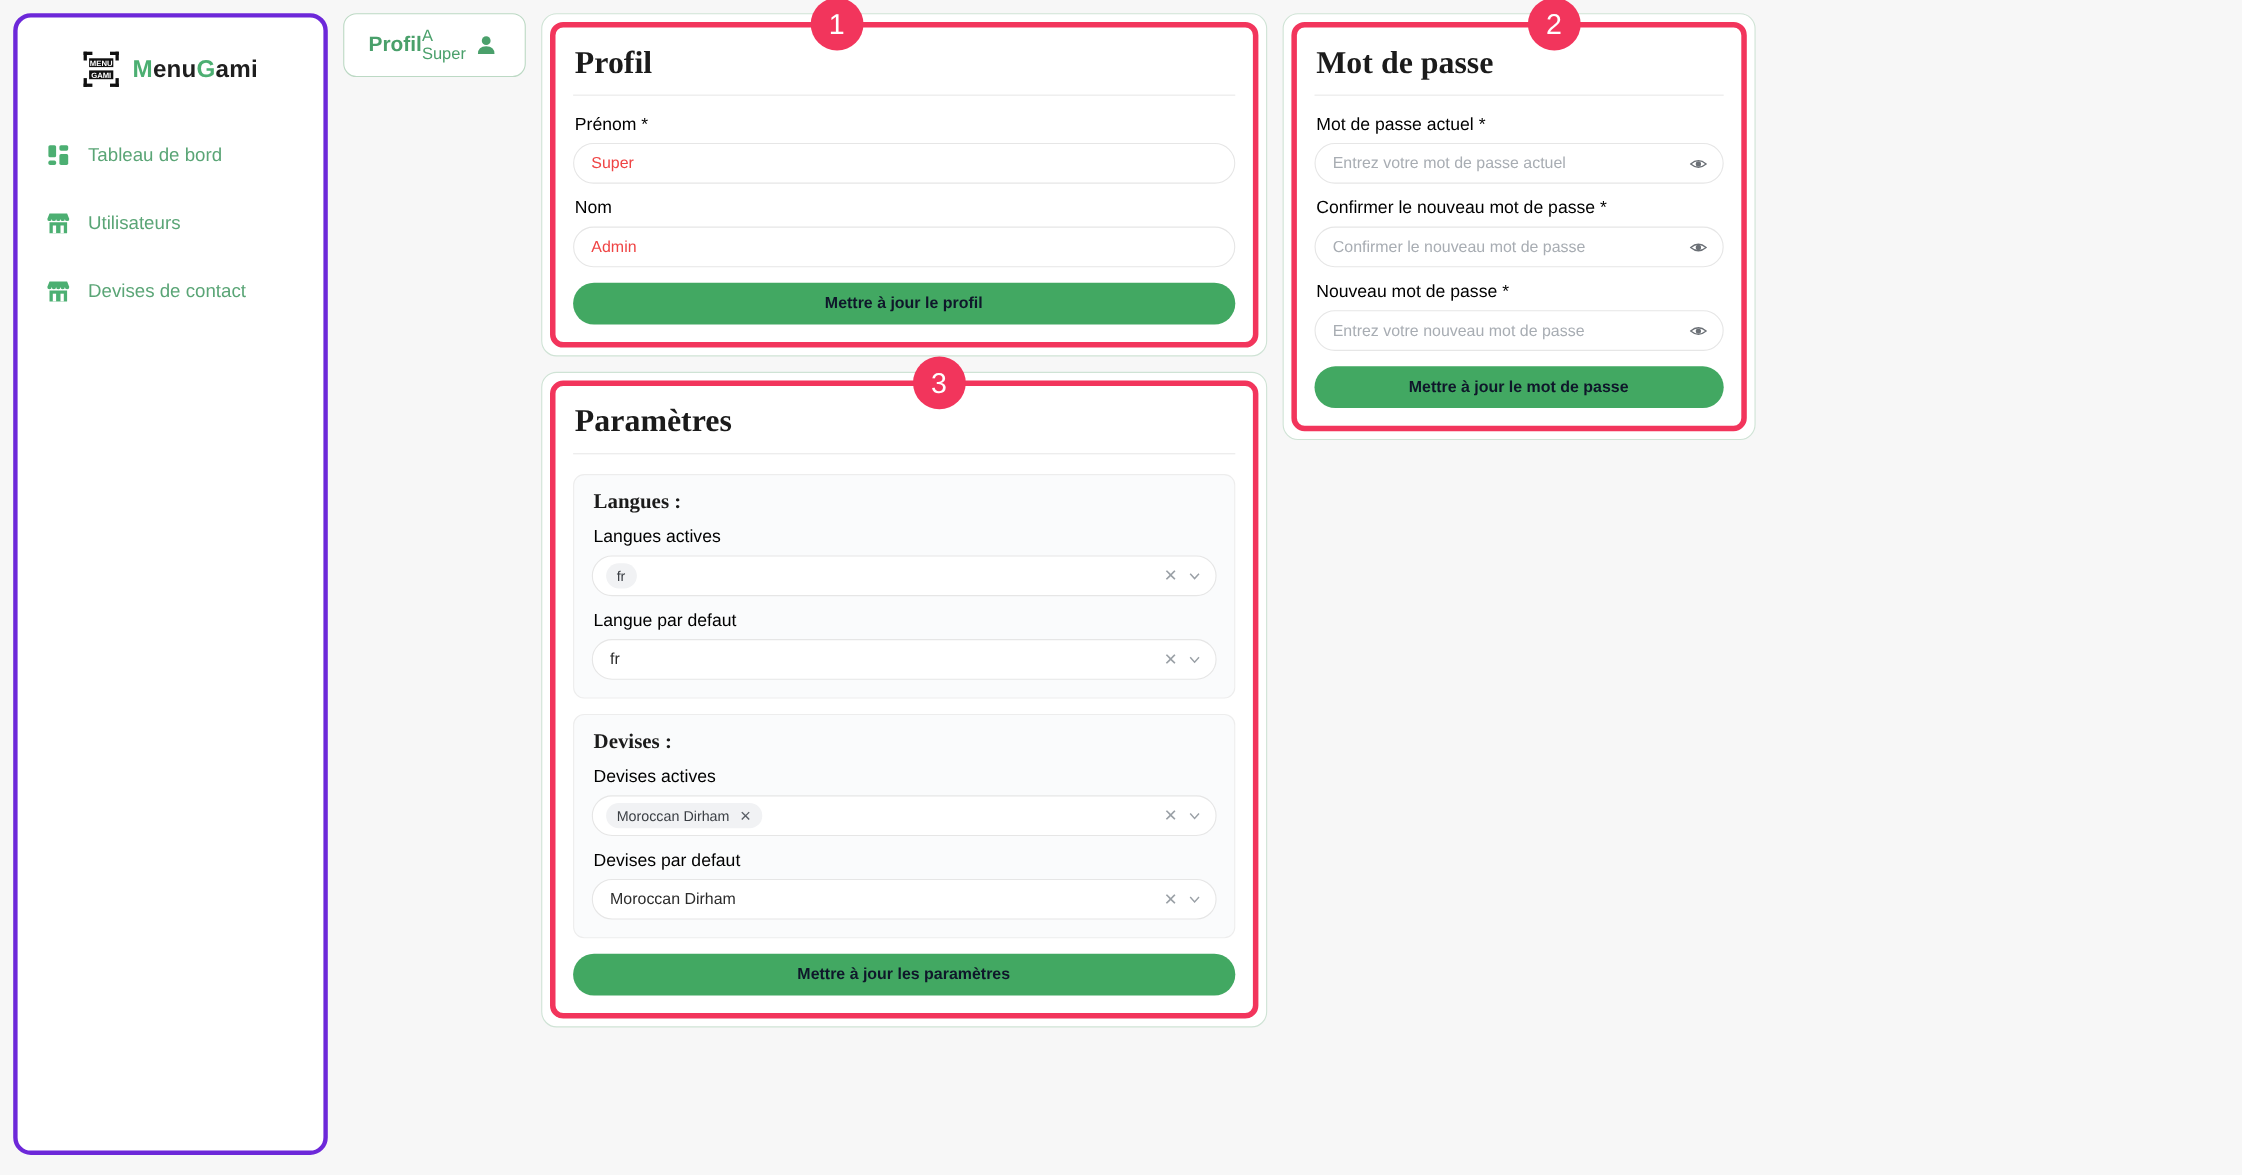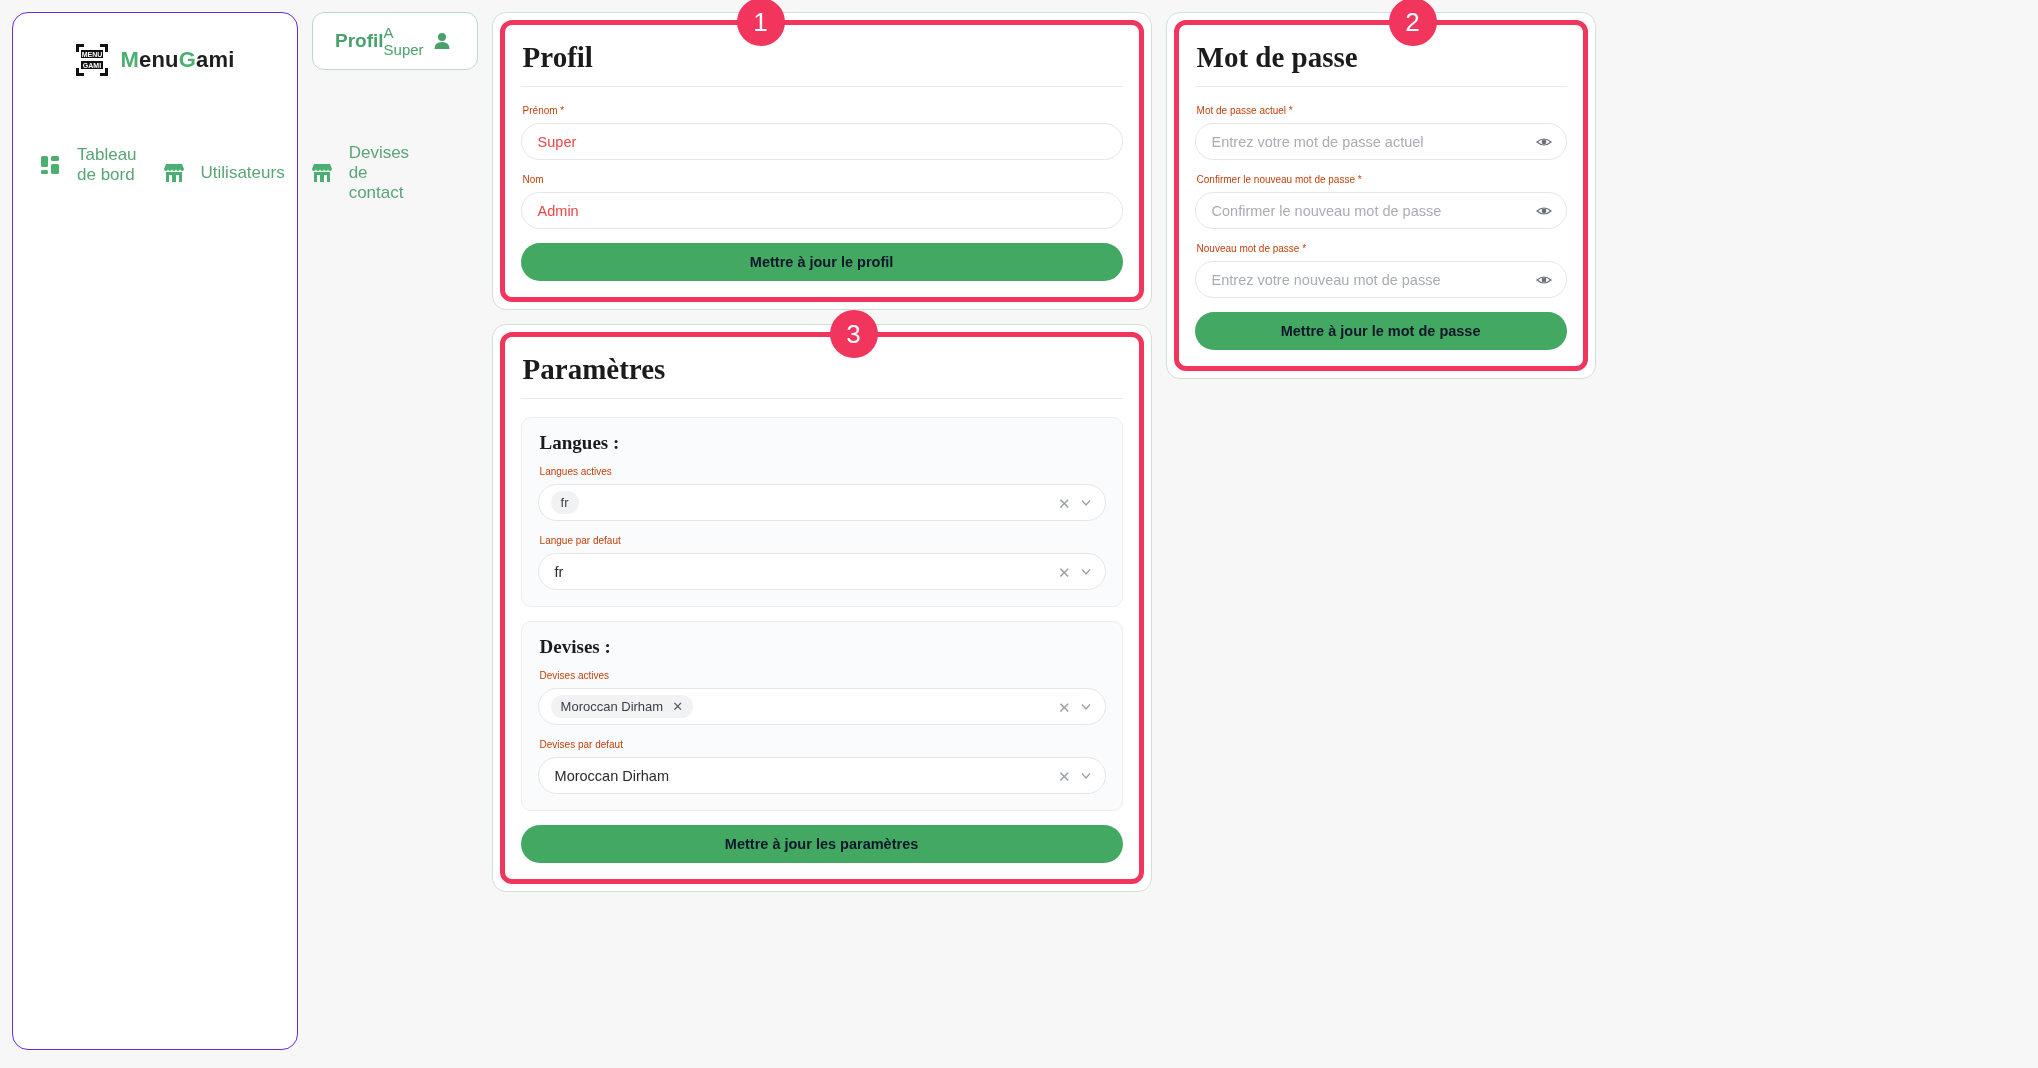--- a/index.html
+++ b/index.html
@@ -9,30 +9,30 @@
     background: #f7f7f7;
     font-family: "Liberation Sans", sans-serif;
     overflow: hidden;
   }
   .app { display: flex; width: 2038px; height: 1068px; padding: 12px; gap: 14px; }
 
   
   .sidebar {
     width: 286px; flex: 0 0 286px;
     background: #ffffff;
-    border: 1px solid #6d28d9;
+    border: 4px solid #6d28d9;
     border-radius: 16px;
     padding: 22px 0 0 0;
     height: 1038px;
   }
   .brand { display: flex; align-items: center; gap: 11px; justify-content: center; padding: 8px 0 0 0; }
   .brand-logo { width: 34px; height: 34px; position: relative; flex: 0 0 34px; }
   .brand-name { font-size: 22px; font-weight: 700; letter-spacing: .2px; color: #1e1e1e; }
   .brand-name .g { color: #4caf72; }
-  .nav { margin-top: 38px; display: flex; flex-direction: row; }
+  .nav { margin-top: 38px; display: flex; flex-direction: column; }
   .nav-item {
     display: flex; align-items: center; gap: 16px;
     padding: 12px 0 12px 26px;
     color: #5aa576; font-size: 17px;
     cursor: pointer; text-decoration: none;
   }
   .nav-item + .nav-item { margin-top: 16px; }
   .nav-icon { width: 22px; height: 22px; flex: 0 0 22px; display: flex; align-items: center; justify-content: center; }
   .nav-icon svg { display: block; }
 
@@ -82,21 +82,21 @@
   }
 
   .card-title {
     font-family: "Liberation Serif", serif;
     font-size: 29px; font-weight: 700; color: #1b1b1b;
     margin: 2px 0 12px 2px;
   }
   .divider { height: 1px; background: #e9e9e9; margin: 0 0 18px 0; }
 
   .field { margin-bottom: 14px; }
-  .field-label { font-size: 10px; color: #c2410c; margin: 0 0 7px 2px; }
+  .field-label { font-size: 16px; color: #000000; margin: 0 0 7px 2px; }
   .input {
     width: 100%; height: 37px;
     border: 1px solid #e6e6e6; border-radius: 20px;
     background: #ffffff;
     padding: 0 16px;
     font-size: 14.5px; color: #ef4444;
     font-family: "Liberation Sans", sans-serif;
     display: flex; align-items: center;
     outline: none;
   }

